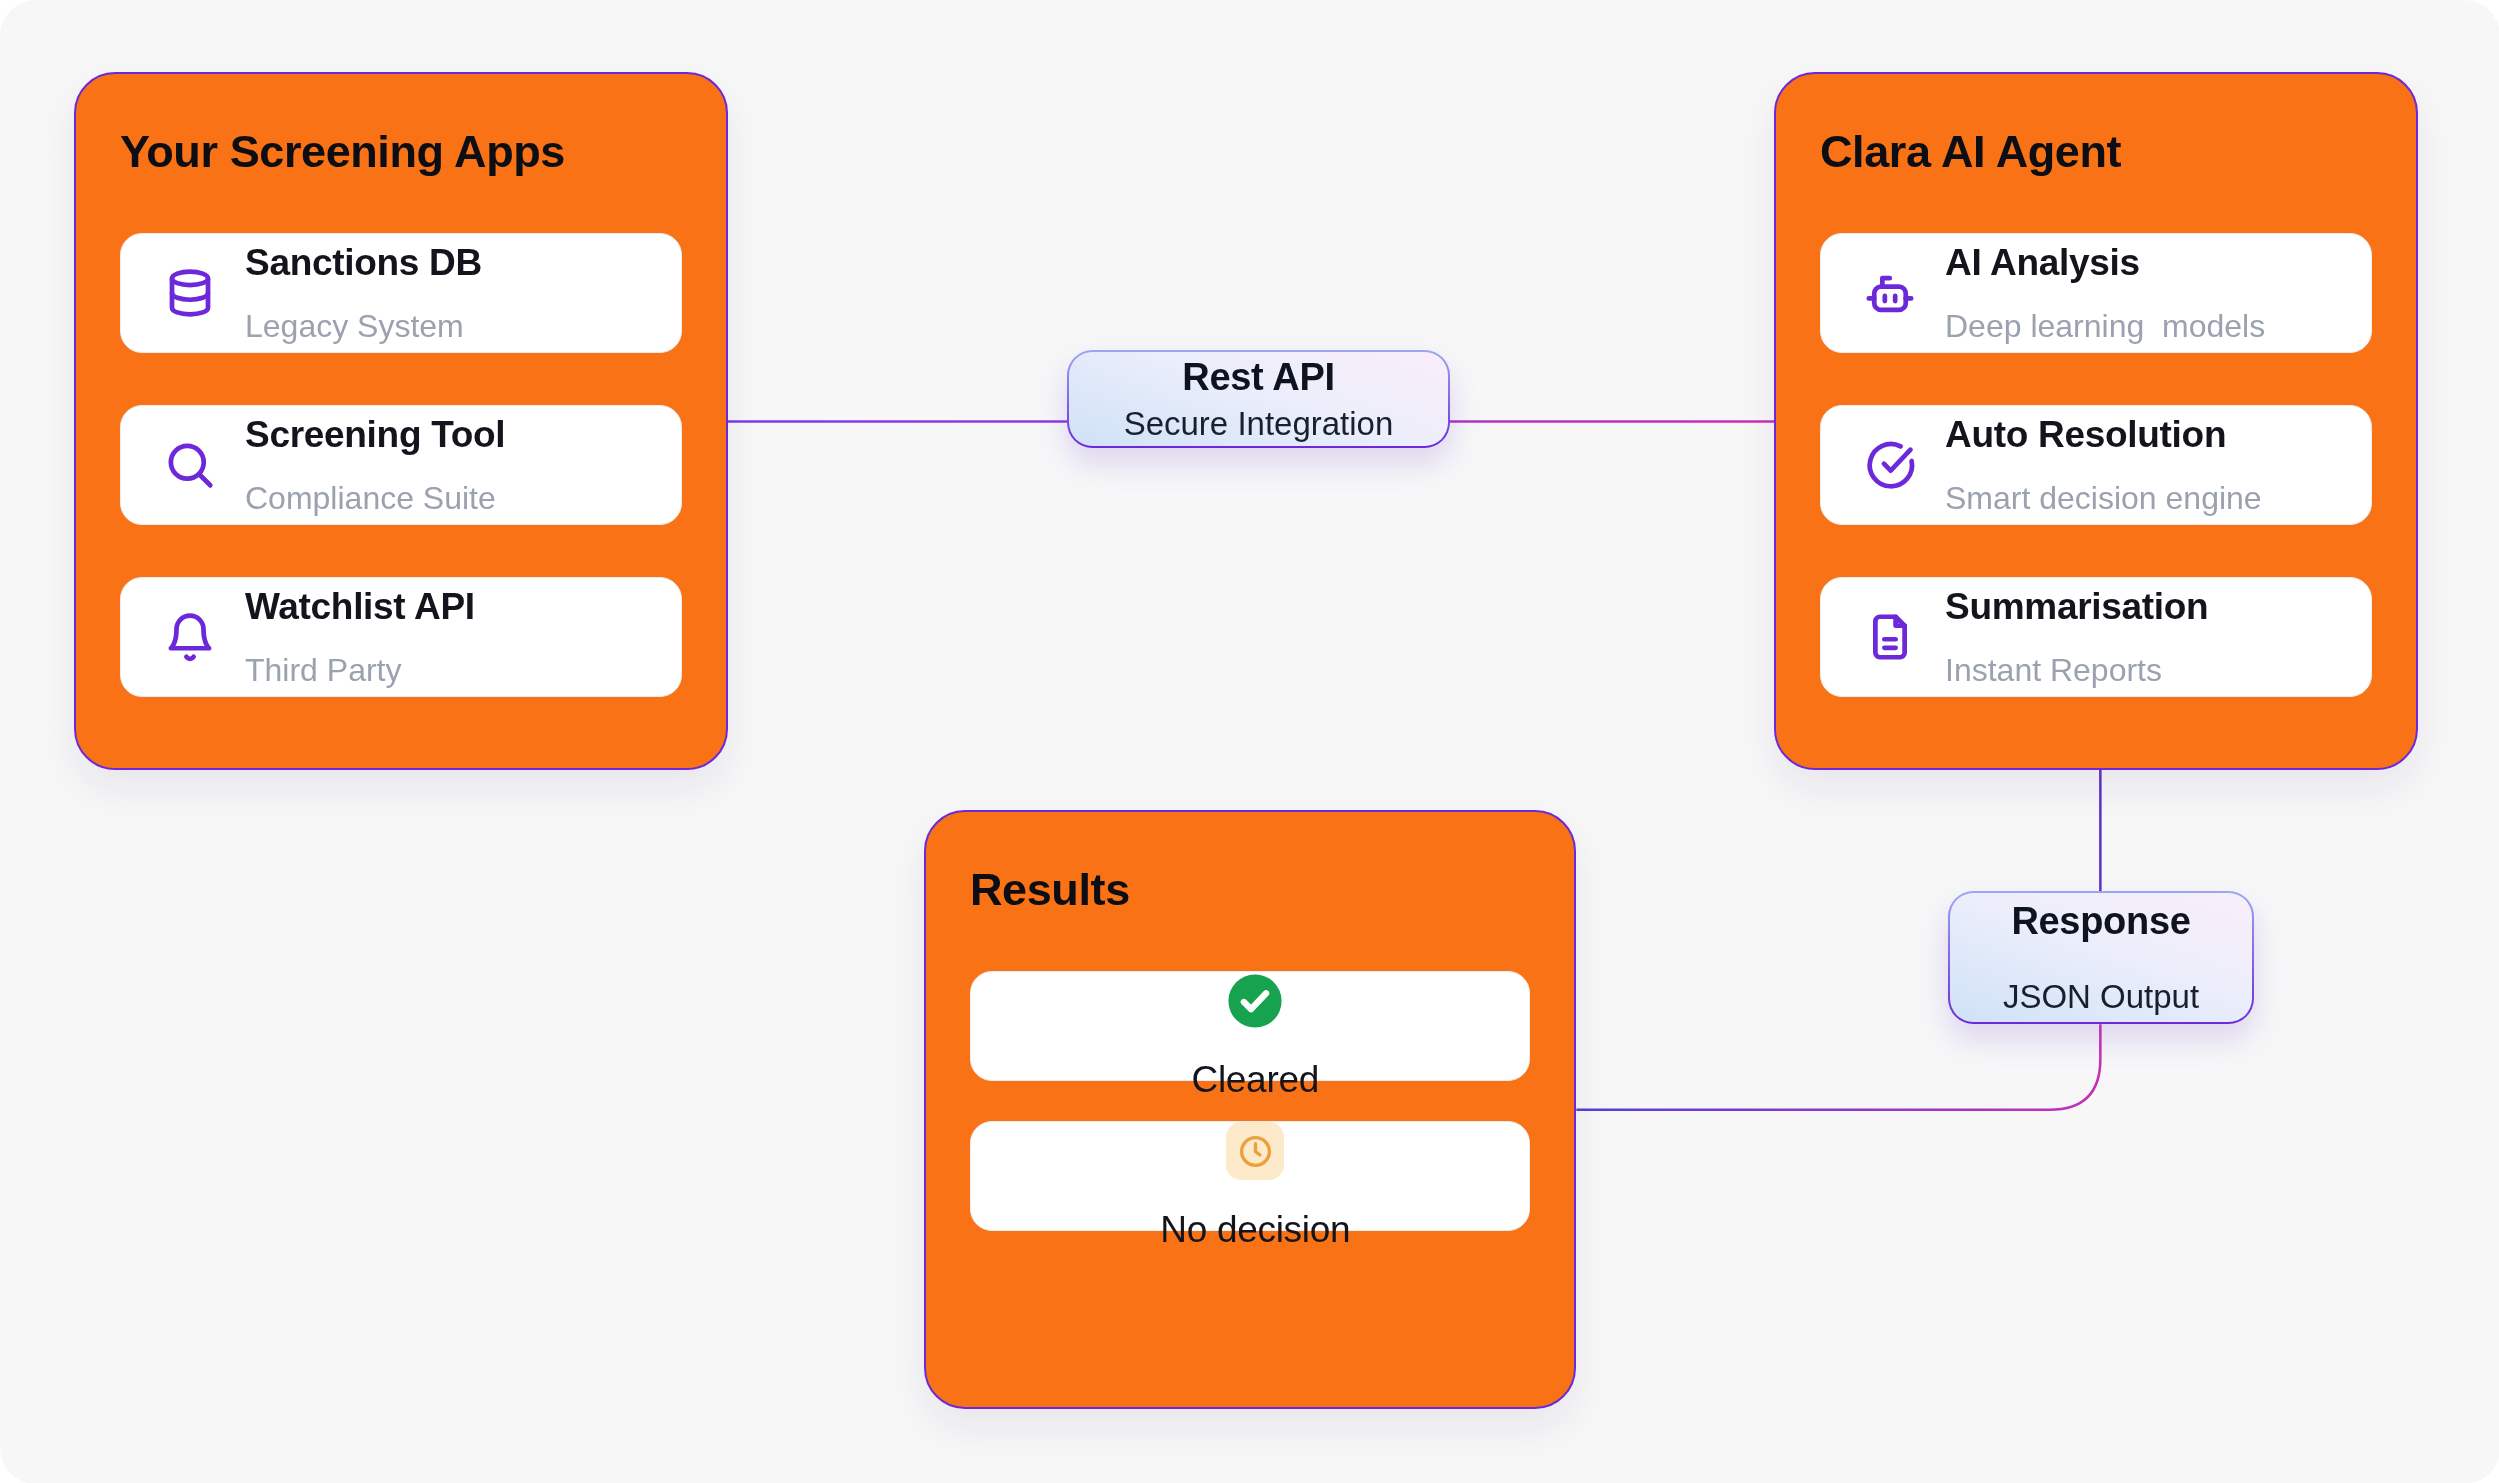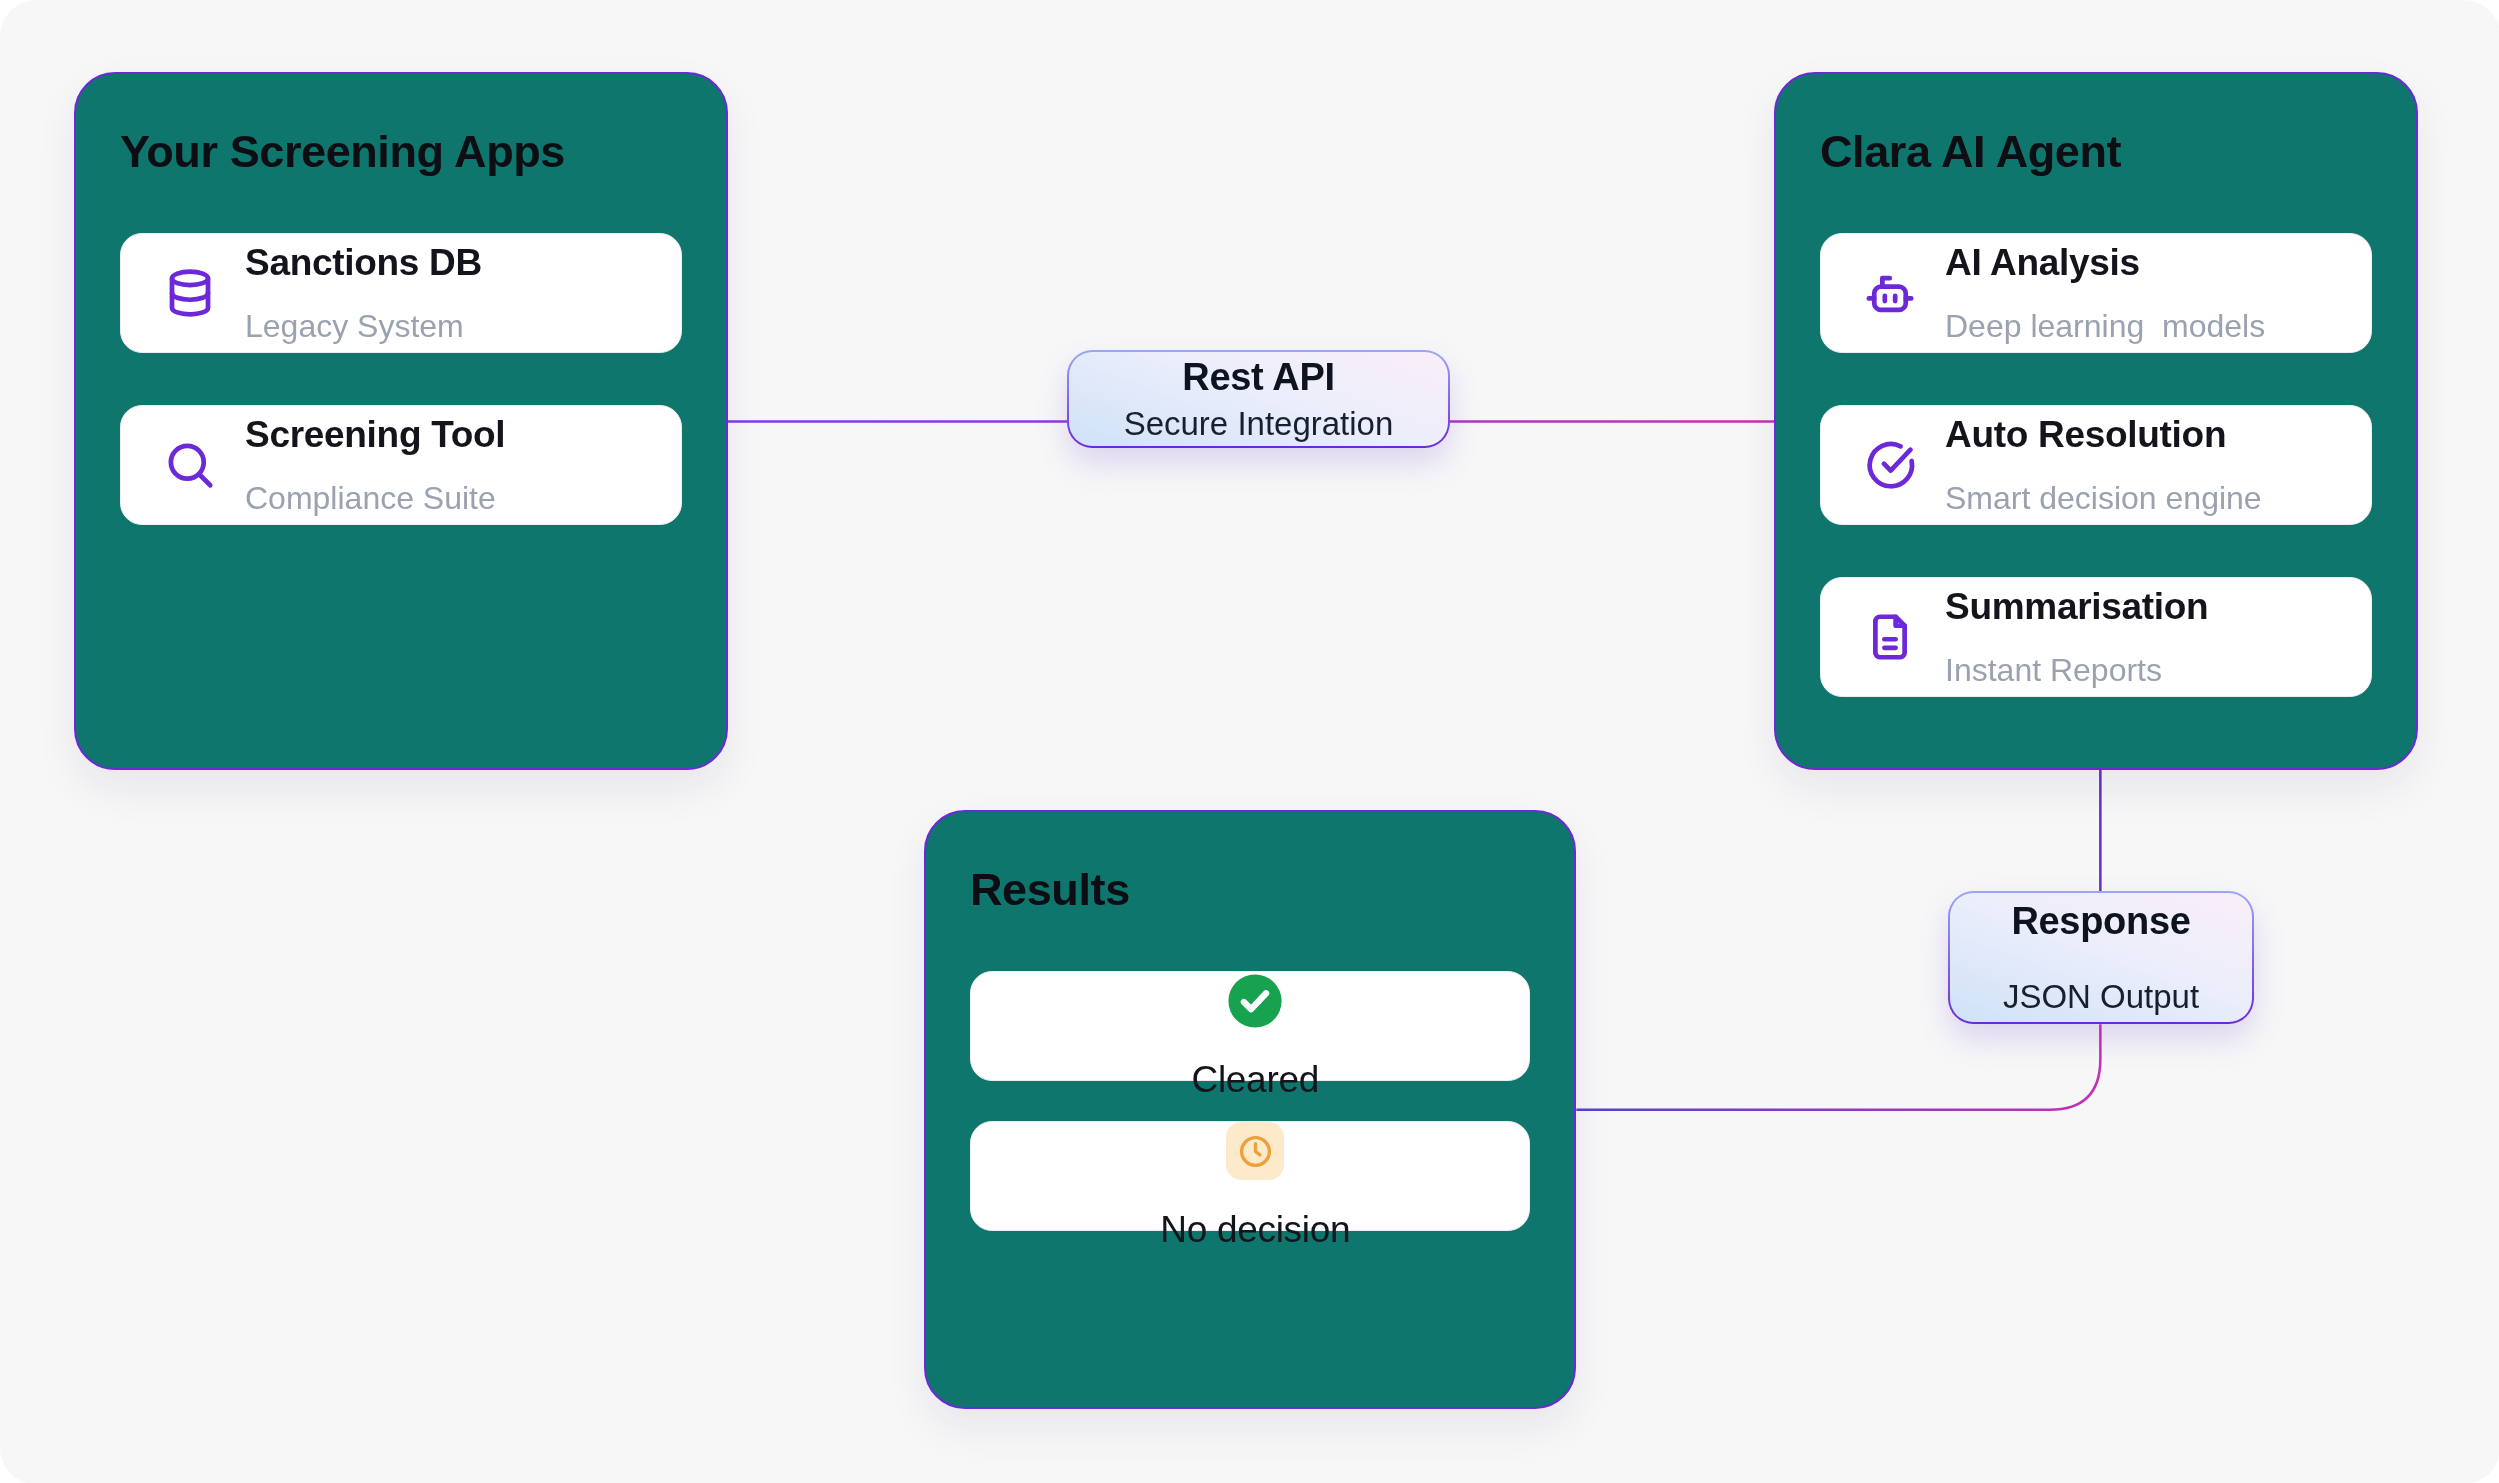--- a/index.html
+++ b/index.html
@@ -5,21 +5,21 @@
   html,body{margin:0;padding:0;background:#ffffff;}
   .canvas{
     position:relative;width:2500px;height:1484px;background:#f7f7f8;
     border-radius:36px;overflow:hidden;
     font-family:"Liberation Sans","DejaVu Sans",sans-serif;
   }
   
   .wires{position:absolute;inset:0;z-index:1;}
   
   .card{
-    position:absolute;z-index:2;background:#0f766e;
+    position:absolute;z-index:2;background:#f97316;
     border:2.5px solid #6d28d9;border-radius:41px;
     box-shadow:0 18.6px 41px rgba(30,20,70,.07);
     padding:49px 44px 0 44px;box-sizing:border-box;
   }
   .card-title{
     font-size:45px;font-weight:700;color:#0d0d14;letter-spacing:-0.4px;
     line-height:58px;margin:0 0 52px 0;
   }
   .card-screening{left:74px;top:72px;width:654px;height:698px;}
   .card-agent{left:1774px;top:72px;width:644px;height:698px;}
@@ -108,20 +108,32 @@
           <circle cx="10.8" cy="10.8" r="7.3"></circle>
           <path d="m21 21-4.9-4.9"></path>
         </svg>
       </span>
       <span class="item-text">
         <span class="item-title">Screening Tool</span>
         <span class="item-sub">Compliance Suite</span>
       </span>
     </div>
 
+    <div class="item">
+      <span class="item-icon">
+        <svg viewBox="0 0 24 24" fill="none" stroke="currentColor" stroke-width="2.1" stroke-linecap="round" stroke-linejoin="round">
+          <path d="M6 8.5a6 6 0 0 1 12 0c0 6.5 2.5 8.5 2.5 8.5h-17S6 15 6 8.5"></path>
+          <path d="M10.4 20.8a1.9 1.9 0 0 0 3.2 0"></path>
+        </svg>
+      </span>
+      <span class="item-text">
+        <span class="item-title">Watchlist API</span>
+        <span class="item-sub">Third Party</span>
+      </span>
+    </div>
   </div>
 
   <div class="card card-agent">
     <div class="card-title">Clara AI Agent</div>
 
     <div class="item">
       <span class="item-icon">
         <svg viewBox="0 0 24 24" fill="none" stroke="currentColor" stroke-width="2.1" stroke-linecap="round" stroke-linejoin="round">
           <rect x="5" y="9.2" width="14" height="10.3" rx="3"></rect>
           <path d="M8.6 9.2V5.4h3.3"></path>

